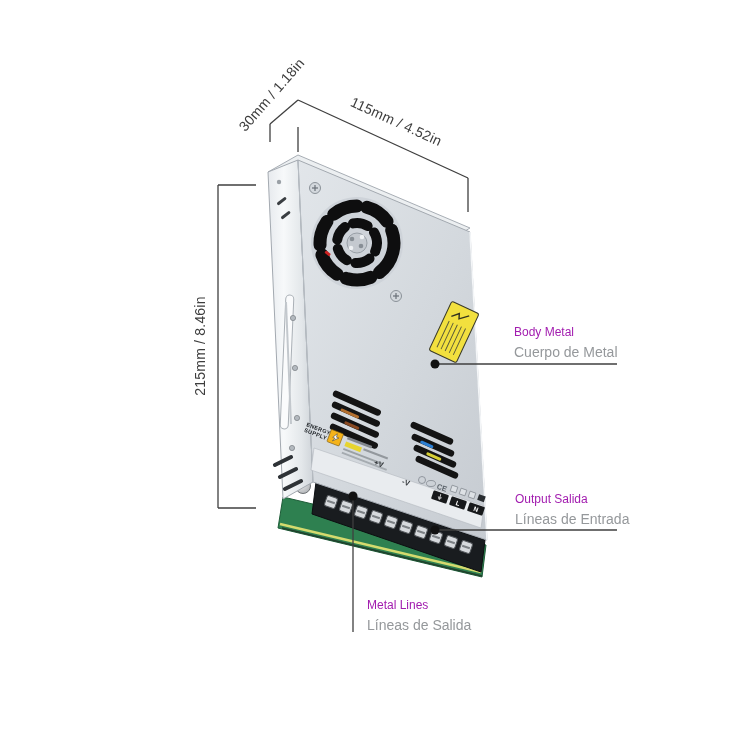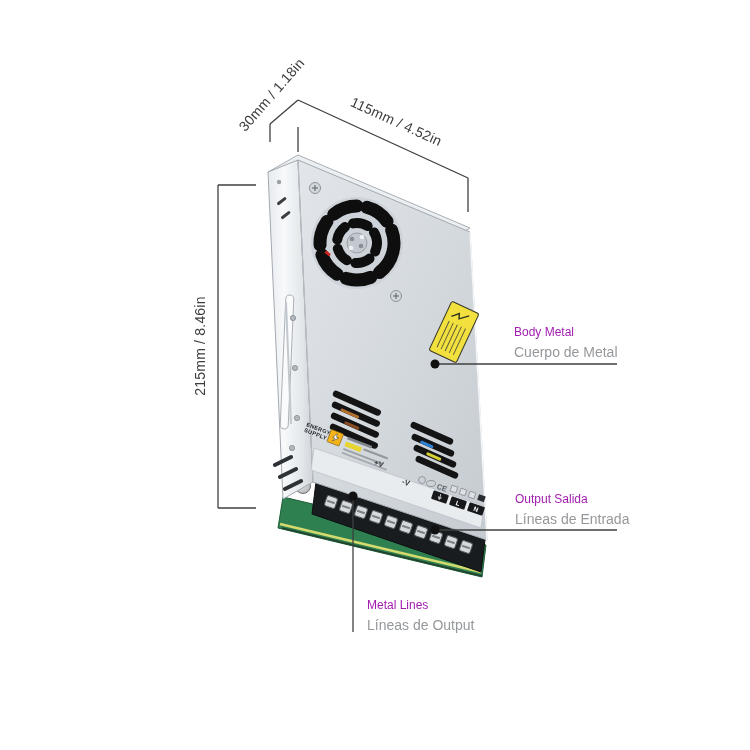--- a/index.html
+++ b/index.html
@@ -265,15 +265,15 @@
 
   <div class="lbl dim r90" style="left:201px;top:346px;">215mm / 8.46in</div>
 
   <div class="lbl co-main" style="left:514px;top:326px;">Body Metal</div>
   <div class="lbl co-sub" style="left:514px;top:345px;">Cuerpo de Metal</div>
 
   <div class="lbl co-main" style="left:515px;top:493px;">Output Salida</div>
   <div class="lbl co-sub" style="left:515px;top:512px;">Líneas de Entrada</div>
 
   <div class="lbl co-main" style="left:367px;top:599px;">Metal Lines</div>
-  <div class="lbl co-sub" style="left:367px;top:618px;">Líneas de Output</div>
+  <div class="lbl co-sub" style="left:367px;top:618px;">Líneas de Salida</div>
 
 </div>
 
 </body></html>

